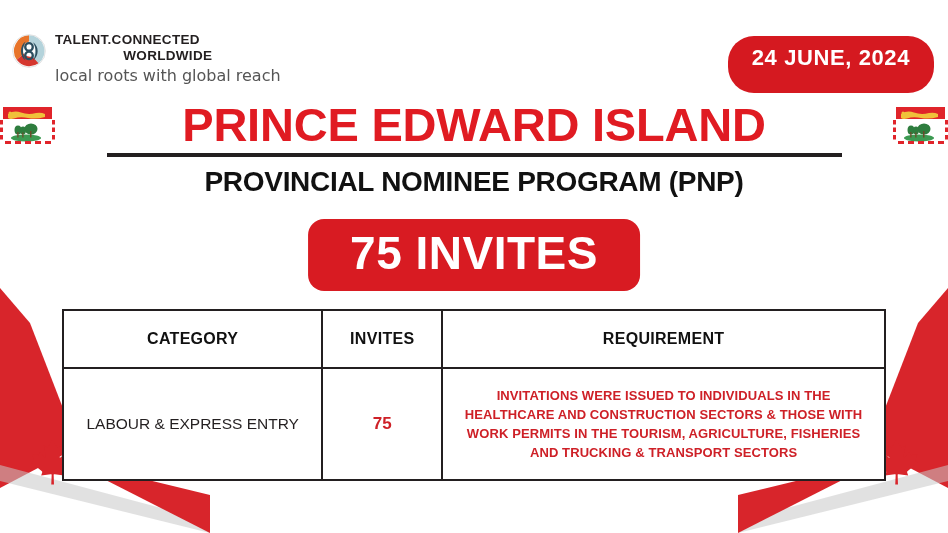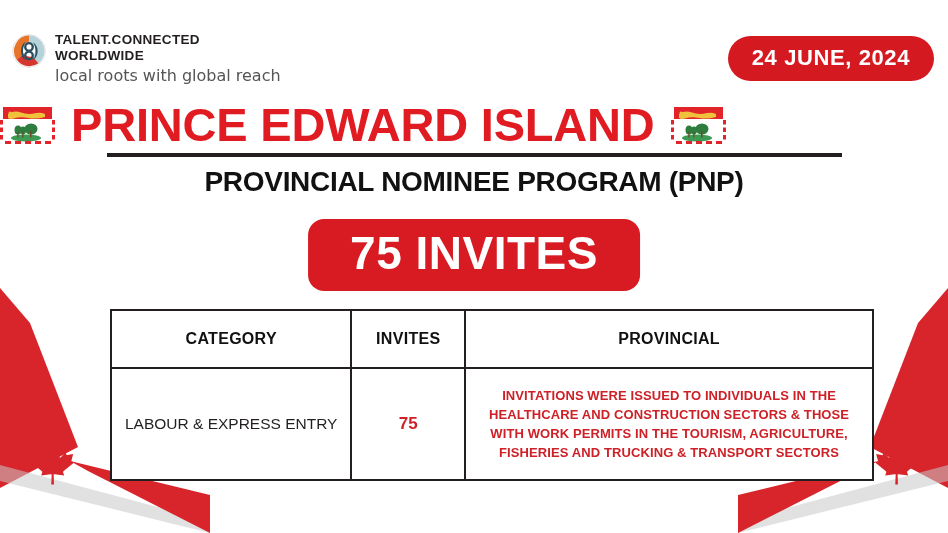--- a/index.html
+++ b/index.html
@@ -19,38 +19,38 @@
   
   .header { position:absolute; top:0; left:0; right:0; height:86px;margin-top:17px; }
 
   .brand { position:absolute; left:12px; top:15px; display:flex; align-items:flex-start; gap:9px; }
   .brand-mark { width:34px; height:34px; flex:none; margin-top:2px; }
   .brand-text { padding-top:1px; }
   .brand-line1, .brand-line2 {
     font-size:13.5px; font-weight:bold; letter-spacing:.3px;
     color:#231f20; line-height:13.5px; white-space:nowrap;
   }
-  .brand-line2 { margin-top:2px; }
+  .brand-line2 { margin-top:2px;text-align:center; }
   .brand-tag {
     font-size:16px; color:#555; margin-top:4px; white-space:nowrap;
     font-family:"DejaVu Sans", sans-serif;
   }
 
   .date-badge {
     position:absolute; right:14px; top:19px;
     background:#D51920; color:#fff;
     font-size:22px; font-weight:bold; letter-spacing:.6px;
-    padding:9px 24px 10px; border-radius:26px; white-space:nowrap;
+    padding:9px 24px 22px; border-radius:26px; white-space:nowrap;
   }
 
   
   .title-block { position:absolute; top:100px; left:0; right:0; text-align:center; }
 
   .title-row {
-    display:flex; align-items:center; justify-content:flex-start; gap:16px;
+    display:flex; align-items:center; justify-content:space-between; gap:16px;
   }
   .province-title {
     font-size:47px; font-weight:bold; color:#E01B22;
     letter-spacing:-0.2px; line-height:50px; white-space:nowrap;
   }
   .flag { width:55px; height:40px; flex:none; }
 
   .title-rule {
     width:735px; height:4px; background:#231f20;
     margin:3px auto 0;
@@ -64,23 +64,22 @@
   .invites-badge {
     position:absolute; top:219px; left:50%; transform:translateX(-50%);
     background:#D81B22; color:#fff;
     font-size:46px; font-weight:bold; letter-spacing:.5px;
     padding:7px 42px 11px; border-radius:16px; white-space:nowrap;
   }
 
   
   .data-table {
     position:absolute; left:62px; top:309px;
-    width:764px; border-collapse:collapse;
+    width:824px; border-collapse:collapse;
     background:#fff;
-    margin-left:48px;
   }
   .data-table th, .data-table td {
     border:2px solid #231f20;
     text-align:center; vertical-align:middle;
     background:#fff;
   }
   .data-table th {
     height:58px; font-size:16px; font-weight:bold;
     color:#111; letter-spacing:.3px;
   }
@@ -211,21 +210,21 @@
   <div class="subtitle">PROVINCIAL NOMINEE PROGRAM (PNP)</div>
 </div>
 
 <div class="invites-badge">75 INVITES</div>
 
 <table class="data-table">
   <thead>
     <tr>
       <th class="col-category">CATEGORY</th>
       <th class="col-invites">INVITES</th>
-      <th class="col-requirement">PROVINCIAL</th>
+      <th class="col-requirement">REQUIREMENT</th>
     </tr>
   </thead>
   <tbody>
     <tr>
       <td class="cell-category">LABOUR &amp; EXPRESS ENTRY</td>
       <td class="cell-invites">75</td>
       <td class="cell-requirement">INVITATIONS WERE ISSUED TO INDIVIDUALS IN THE HEALTHCARE AND CONSTRUCTION SECTORS &amp; THOSE WITH WORK PERMITS IN THE TOURISM, AGRICULTURE, FISHERIES AND TRUCKING &amp; TRANSPORT SECTORS</td>
     </tr>
   </tbody>
 </table>

